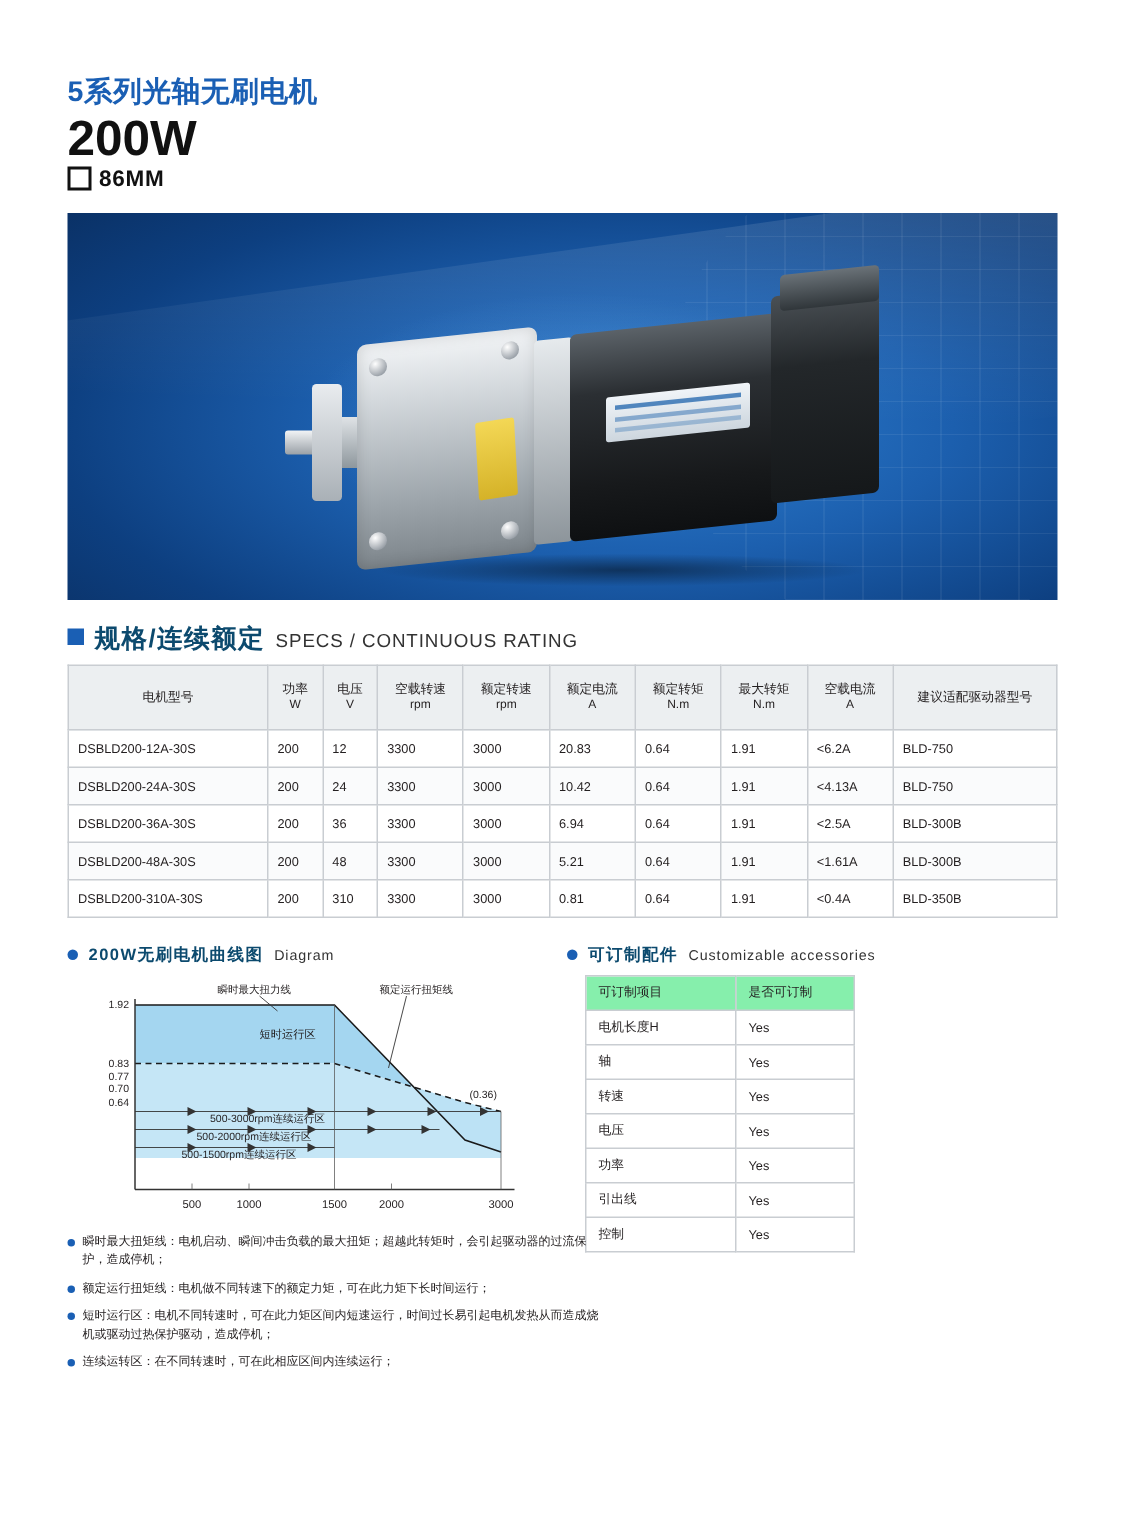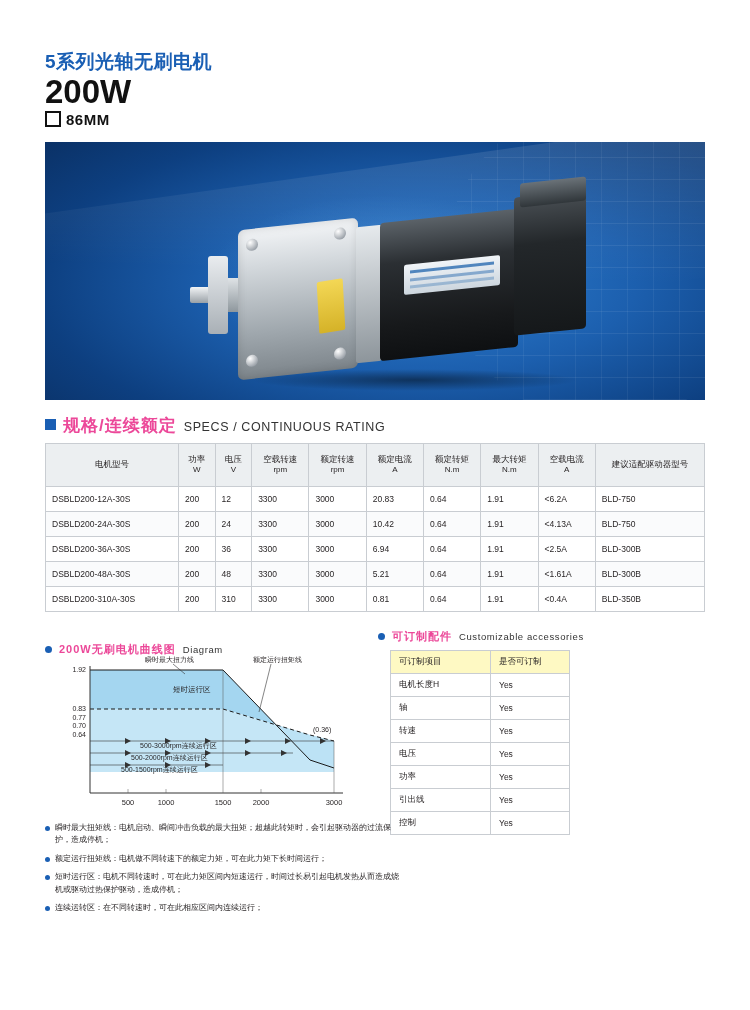--- a/index.html
+++ b/index.html
@@ -221,21 +221,21 @@
   .sec-head .sq {
     width: 11px; height: 11px;
     background: #1a5fb4;
     display: inline-block;
     position: relative;
     top: -1px;
   }
   .sec-head .cn {
     font-size: 17px;
     font-weight: bold;
-    color: #ec4899;
+    color: #0c4a6e;
     letter-spacing: 1px;
   }
   .sec-head .en {
     font-size: 12.5px;
     font-weight: normal;
     color: #333;
     letter-spacing: 0.6px;
   }
 
   
@@ -271,21 +271,21 @@
   }
   .spec-table tbody td {
     height: 24px;
     font-size: 8.5px;
   }
   .spec-table tbody tr:nth-child(even) td {
     background: #fafbfc;
   }
 
   
-  .diagram-head { left: 45px; top: 642px; }
+  .diagram-head { left: 45px; top: 629px; }
   .accessories-head { left: 378px; top: 629px; }
   .sec-head .dot {
     width: 7px; height: 7px;
     border-radius: 50%;
     background: #1a5fb4;
     display: inline-block;
   }
   .sec-head.small .cn { font-size: 11px; }
   .sec-head.small .en { font-size: 9.5px; font-weight: normal; }
 
@@ -308,21 +308,21 @@
     font-size: 8.5px;
   }
   .acc-table th, .acc-table td {
     border: 1px solid #c9cdd2;
     padding: 0 8px;
     height: 22px;
     text-align: left;
     font-weight: normal;
   }
   .acc-table thead th {
-    background: #fef9c3;
+    background: #86efac;
     font-size: 8.5px;
   }
   .acc-table td.col2 { width: 62px; }
 
   
   .notes {
     position: absolute;
     left: 45px;
     top: 822px;
     width: 360px;

